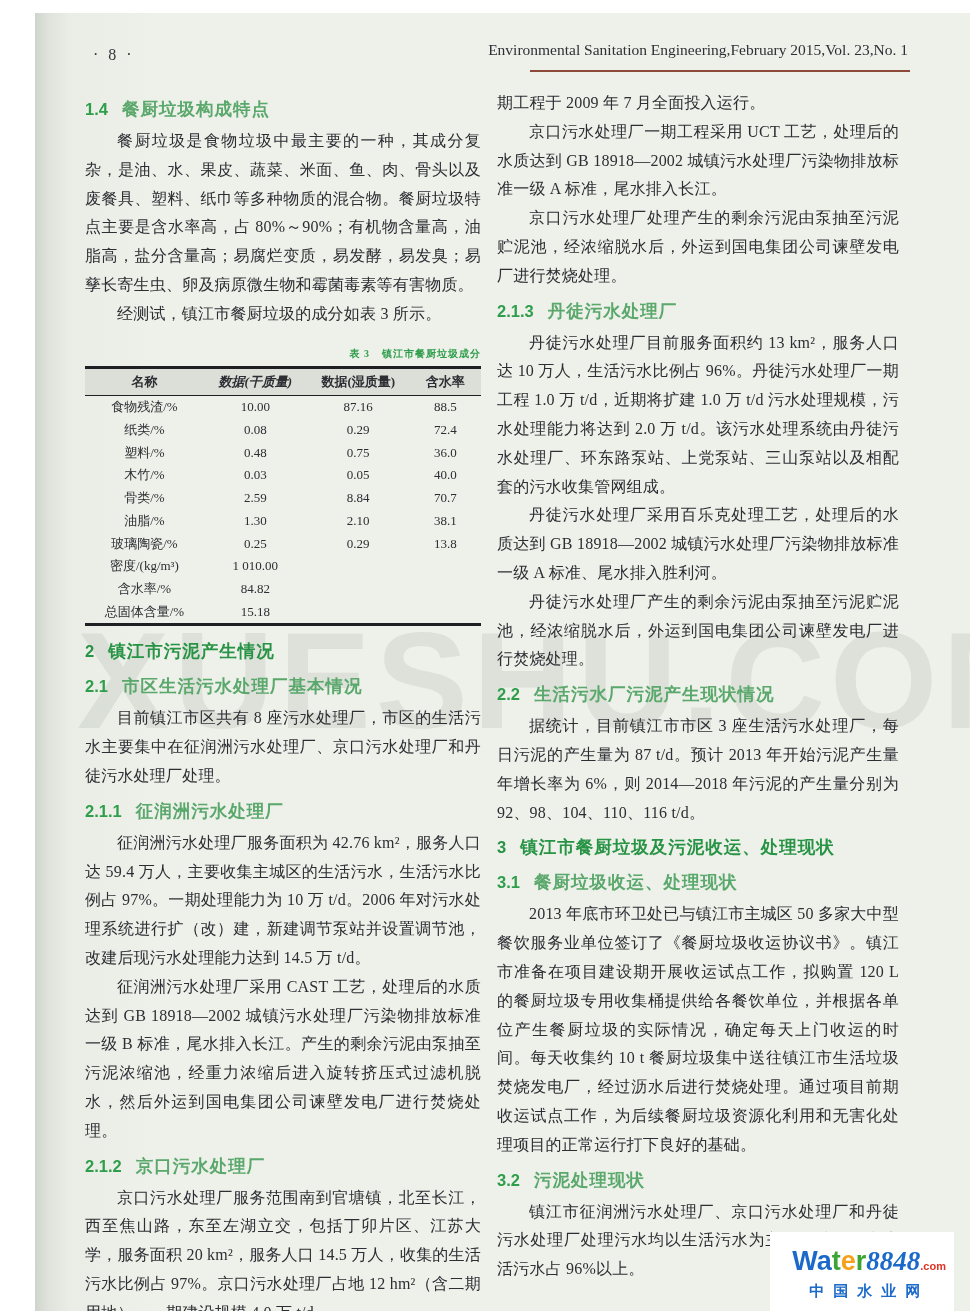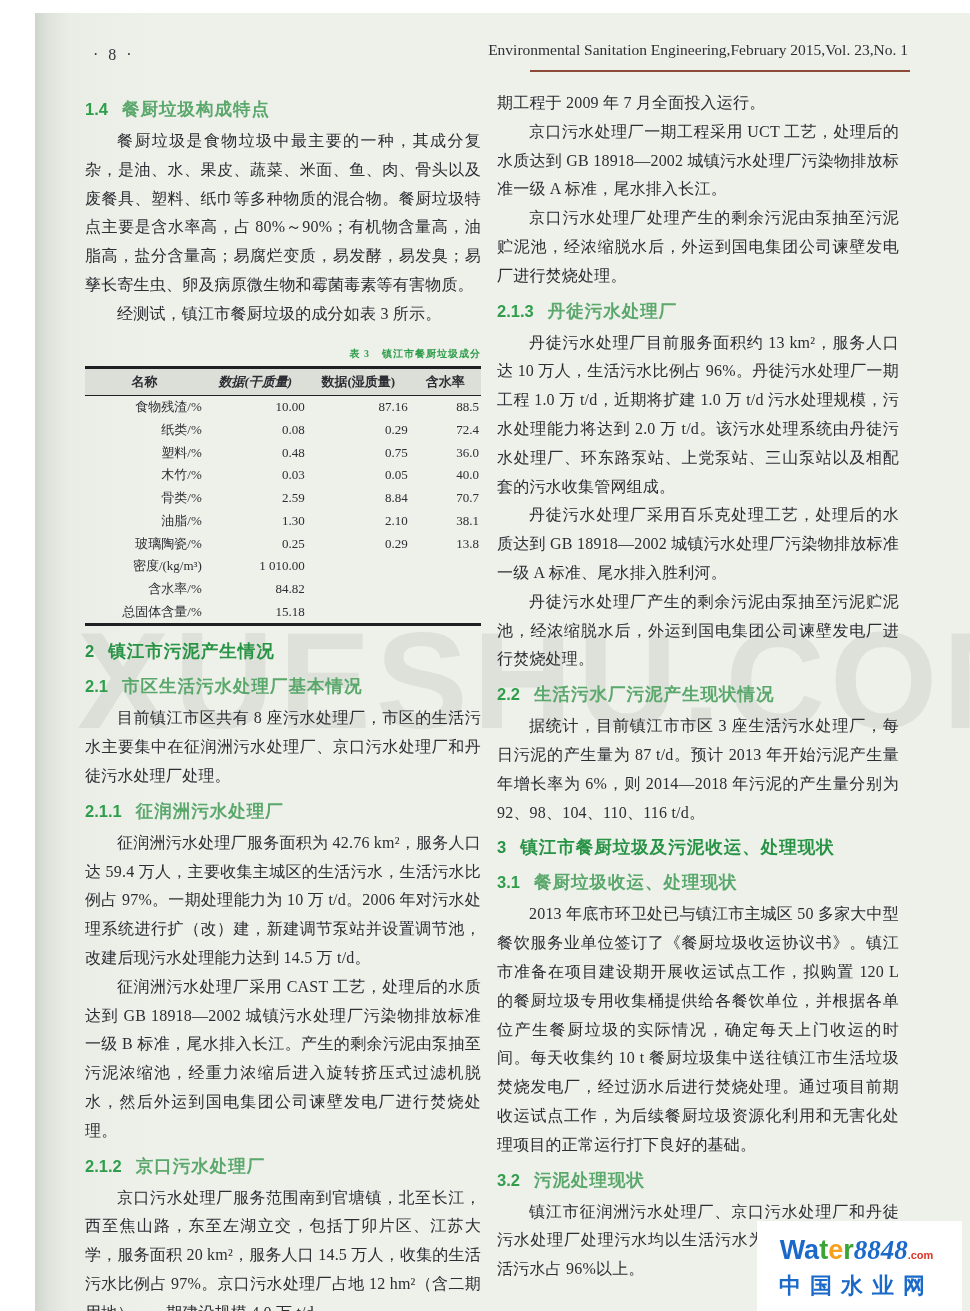--- a/index.html
+++ b/index.html
@@ -49,42 +49,42 @@
   table.waste {
     width:100%; border-collapse:collapse; font-size:13px; color:#2d2d33;
     border-top:3px solid #1f1f24; border-bottom:3px solid #1f1f24;
     margin-bottom:10px;
   }
   table.waste thead tr { background:#dbdfd8; }
   table.waste thead th {
     font-weight:bold; padding:4px 2px; border-bottom:1.5px solid #1f1f24;
     font-size:13px;
   }
-  table.waste td { padding:2.4px 2px; text-align:right; }
+  table.waste td { padding:2.4px 2px; text-align:center; }
   .c-name { width:30%; } .c-dry { width:26%;font-style:italic; } .c-wet { width:26%; } .c-moist { width:18%; }
 
   .watermark {
     position:absolute; left:42px; top:588px; width:900px; height:185px;
     font-family:"Liberation Sans","DejaVu Sans",sans-serif;
     font-size:138px; font-weight:bold; letter-spacing:5px;
     color:rgba(110,120,112,0.13); white-space:nowrap; overflow:hidden;
   }
   .logo {
-    position:absolute; right:8px; bottom:0; background:#ffffff;
-    padding:16px 28px 10px 22px; text-align:center;
+    position:absolute; right:16px; bottom:0; background:#ffffff;
+    padding:16px 8px 10px 22px; text-align:center;
   }
   .logo-line1 {
     font-family:"Liberation Sans","DejaVu Sans",sans-serif;
     font-weight:bold; font-size:27px; line-height:27px;
   }
   .logo-8848 { font-family:"Liberation Serif","DejaVu Serif",serif; font-style:italic; color:#1b6ac9; }
   .logo-tld { font-size:11px; color:#e03325; font-style:normal; vertical-align:baseline; }
   .logo-sub {
     font-family:"Liberation Sans","DejaVu Sans",sans-serif;
-    color:#1b6ac9; font-weight:bold; font-size:22px; letter-spacing:9px;
+    color:#1b6ac9; font-weight:bold; font-size:15px; letter-spacing:9px;
     margin-top:2px;
   }
   .lB { color:#1b6ac9; } .lG { color:#3aa435; } .lO { color:#f5a11c; }
 </style>
 </head>
 <body>
 
 <div class="scan">
 
   <div class="pageno">· 8 ·</div>

